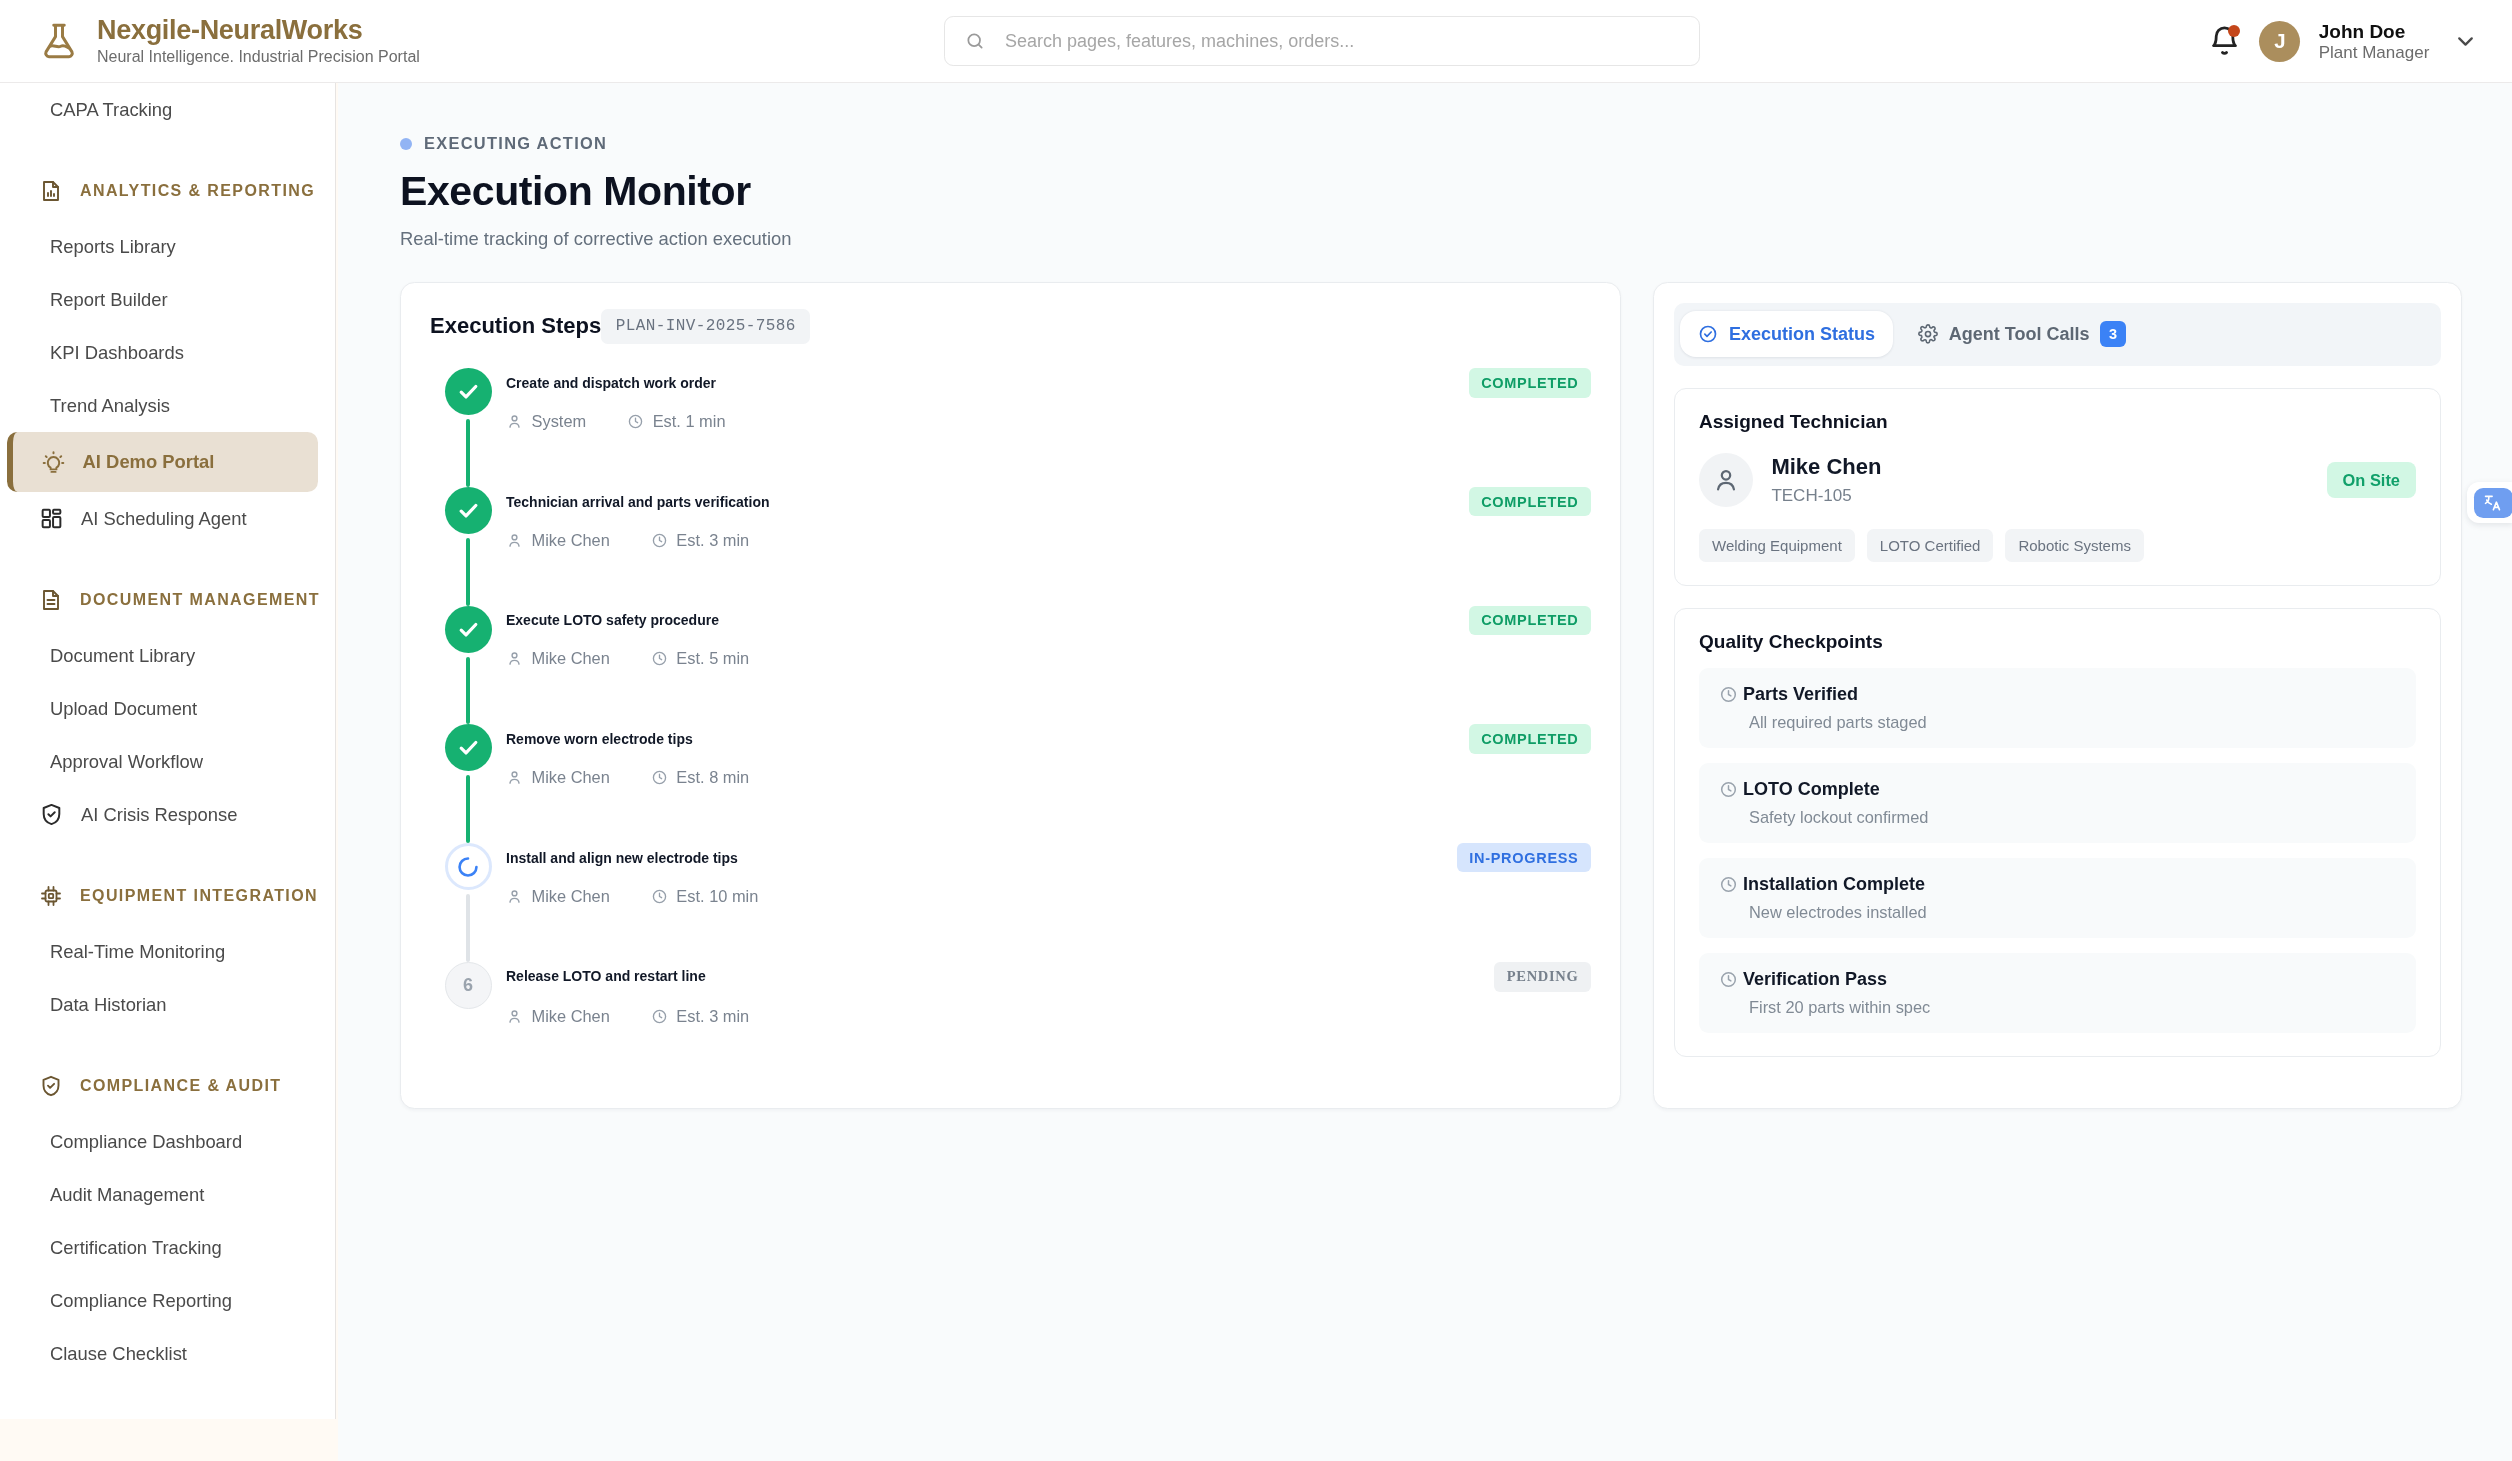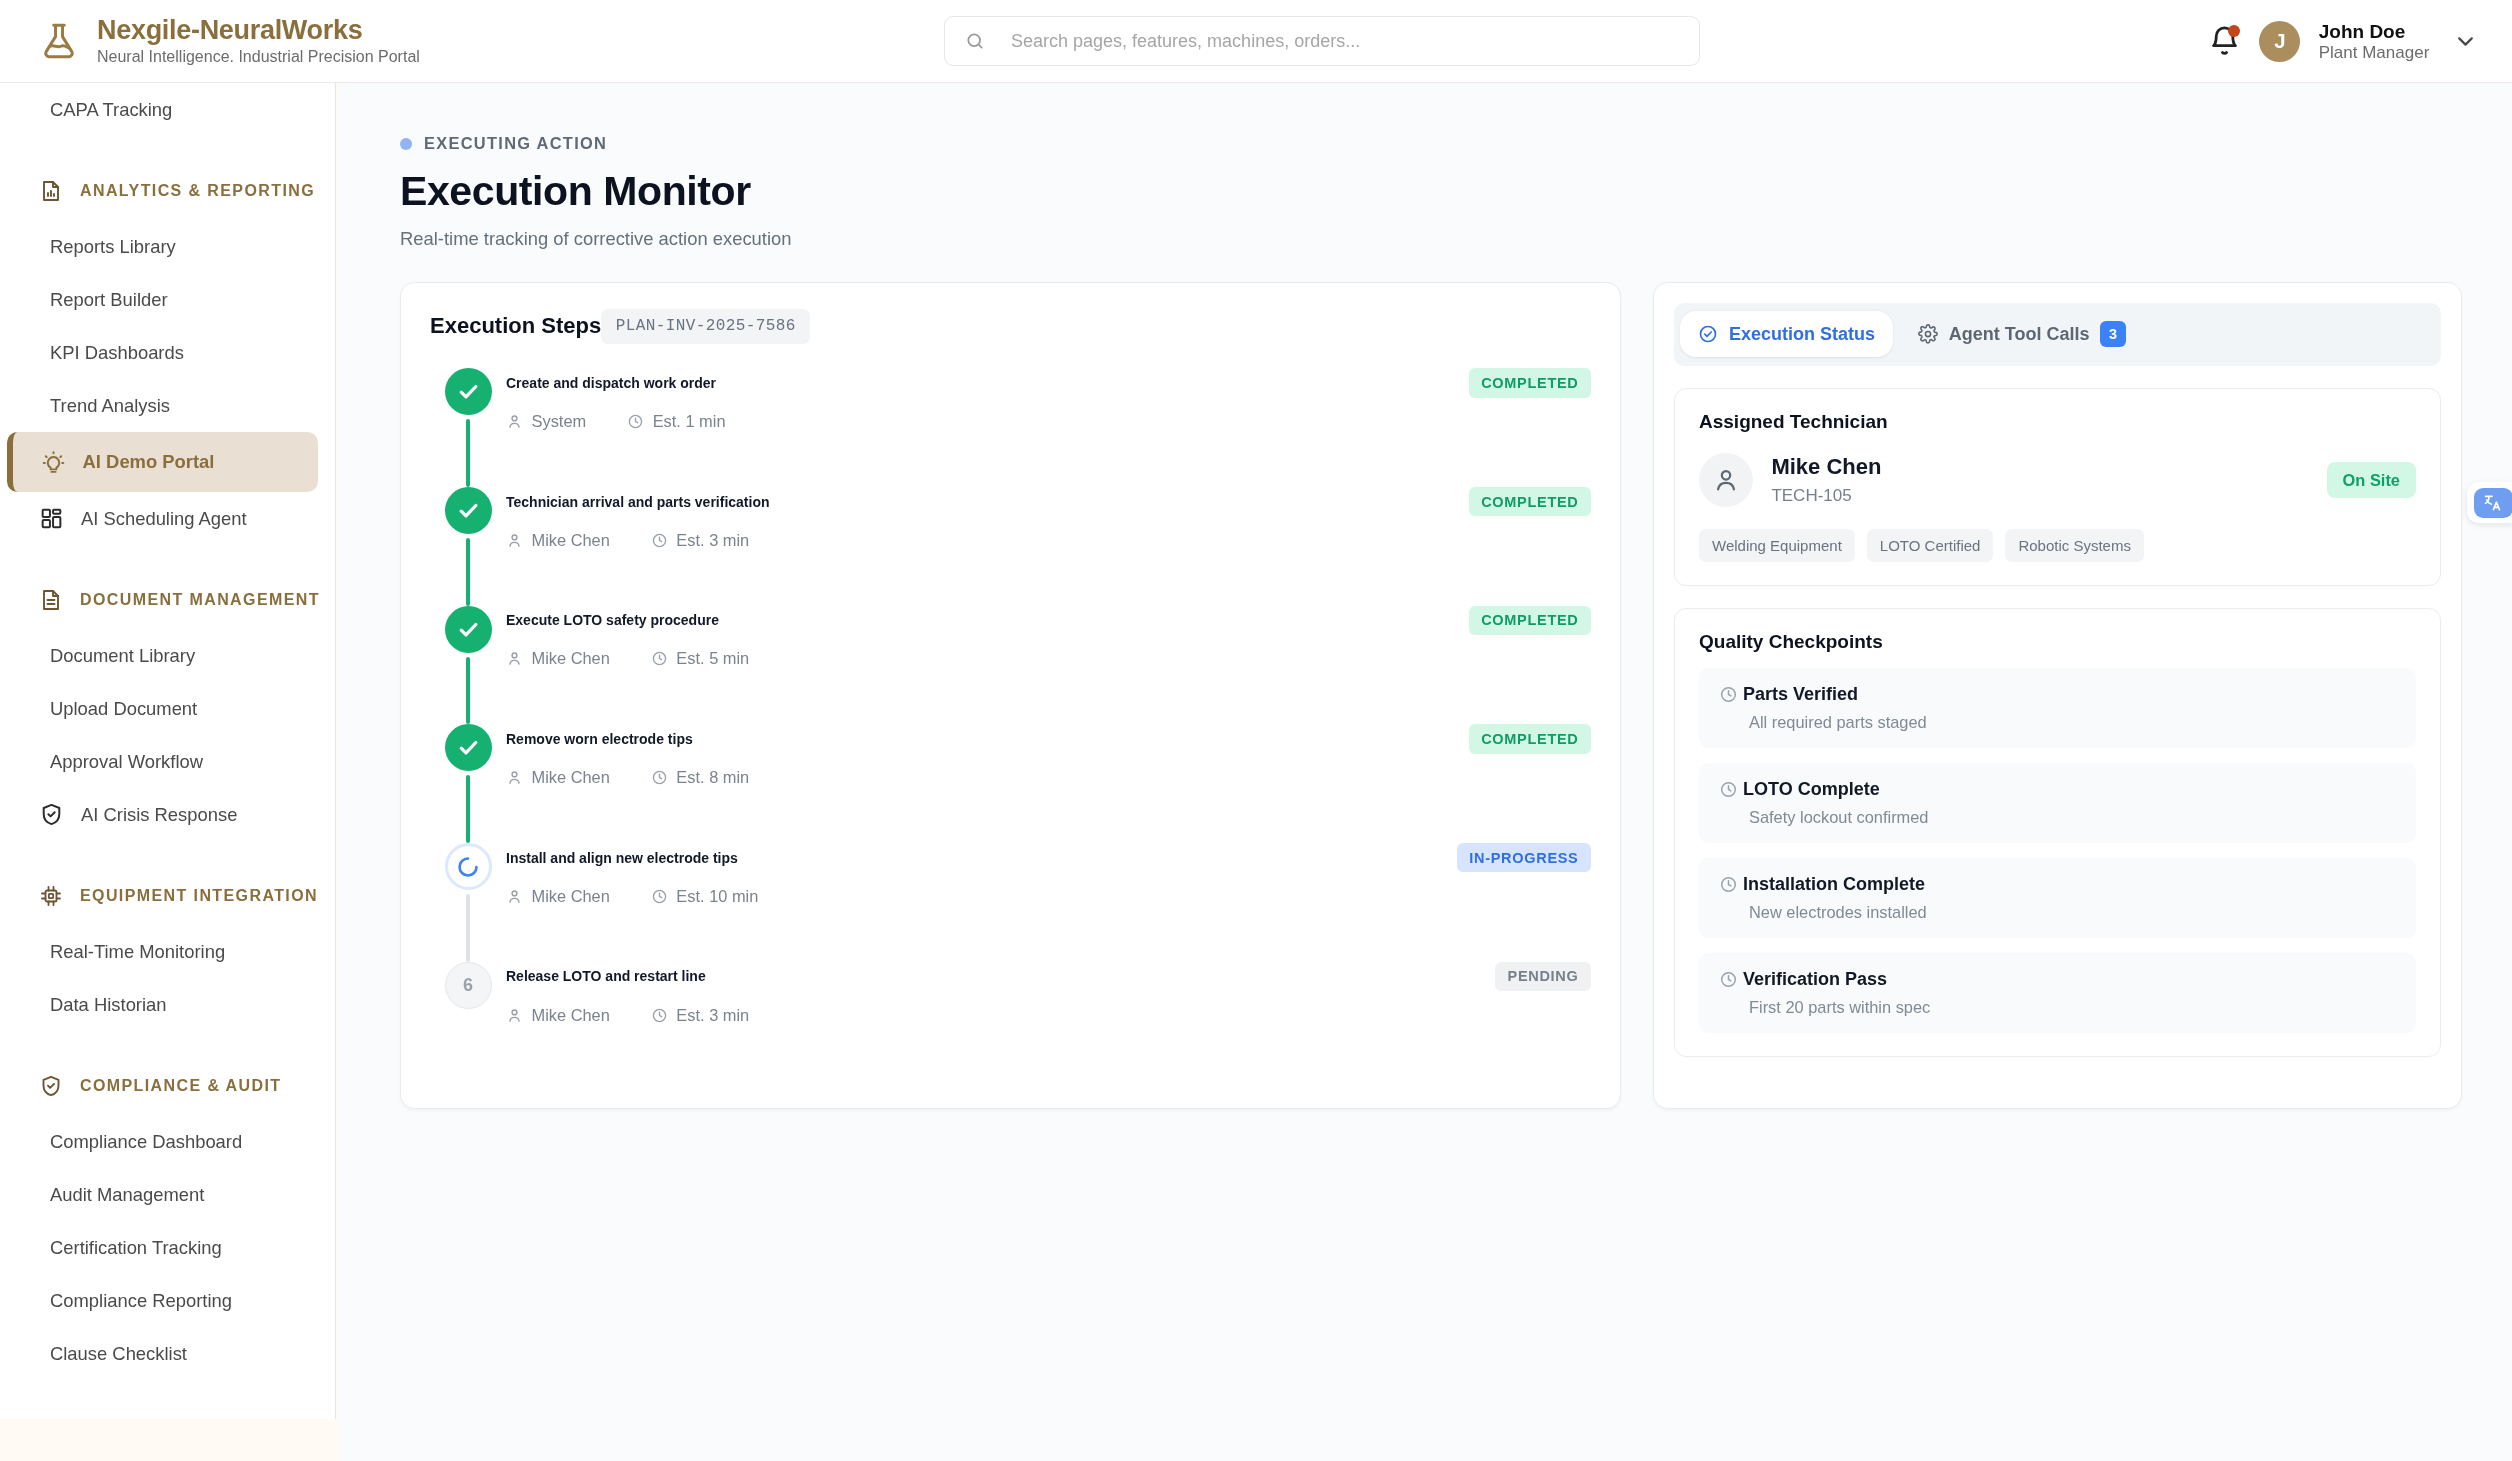--- a/index.html
+++ b/index.html
@@ -18,21 +18,21 @@
   }
   .brand { display: flex; align-items: center; gap: 17px; padding-left: 38px; width: 867px; }
   .brand-mark { width: 42px; height: 42px; flex: 0 0 42px; color: #9a7b44; }
   .brand-text { display: flex; flex-direction: column; justify-content: center; }
   .brand-title { font-size: 27px; font-weight: 700; color: #8a6f3d; letter-spacing: -0.3px; line-height: 1.12; }
   .brand-sub { font-size: 16px; color: #6c6c6c; line-height: 1.25; margin-top: 2px; }
 
   .searchwrap { position: absolute; left: 944px; top: 16.4px; width: 756px; height: 50px; }
   .searchbox {
     width: 100%; height: 100%; border: 1.3px solid #e6e6e6; border-radius: 9.2px;
-    background: #fff; display: flex; align-items: center; padding: 0 20px; gap: 26px;
+    background: #fff; display: flex; align-items: center; padding: 0 20px; gap: 20px;
   }
   .search-ico { width: 20px; height: 20px; flex: 0 0 20px; color: #9a9a9a; }
   .search-field {
     border: none; outline: none; flex: 1; font-size: 18px; color: #2b2b2b;
     font-family: "Liberation Sans", sans-serif; background: transparent;
   }
   .search-field::placeholder { color: #a6a6a6; }
 
   .usergroup { position: absolute; right: 34px; top: 0; height: 83px; display: flex; align-items: center; gap: 18.4px; }
   .bellwrap { position: relative; width: 33px; height: 33px; color: #232323; }
@@ -120,21 +120,21 @@
   .step-body { flex: 1 1 auto; padding-bottom: 56px; }
   .step-row { display: flex; align-items: flex-start; justify-content: space-between; }
   .step-title { font-size: 14px; font-weight: 700; color: #111827; padding-top: 6.6px; }
   .step-meta { display: flex; align-items: center; gap: 41px; margin-top: 14.5px; }
   .meta-chunk { display: flex; align-items: center; gap: 8.5px; font-size: 16.4px; color: #7a838f; }
   .meta-chunk svg { width: 17px; height: 17px; flex: 0 0 17px; color: #97a0ab; }
 
   .badge { border-radius: 6px; padding: 6.6px 12.5px; font-size: 14.5px; font-weight: 700; letter-spacing: 0.7px; white-space: nowrap; }
   .badge.completed { background: #d2f7e4; color: #0f9d66; }
   .badge.inprogress { background: #d6e5fd; color: #2f6fe0; }
-  .badge.pending { background: #eff1f3; color: #76808c; }
+  .badge.pending { background: #eff1f3; color: #76808c; font-family: Liberation Serif, serif; }
 
   .step:last-child .step-body { padding-bottom: 5.3px; }
 
   
   .right-col { width: 809px; flex: 0 0 809px; }
   .right-panel { padding: 20px 20px 29px 20px; }
   .tabs { display: flex; align-items: center; gap: 6.6px; background: #f2f5f8; border-radius: 10px; padding: 6px; margin-bottom: 22.3px; }
   .tab {
     display: flex; align-items: center; gap: 10.5px; padding: 12.5px 18.4px;
     border-radius: 16px; font-size: 18px; color: #5d6773; font-weight: 600;

